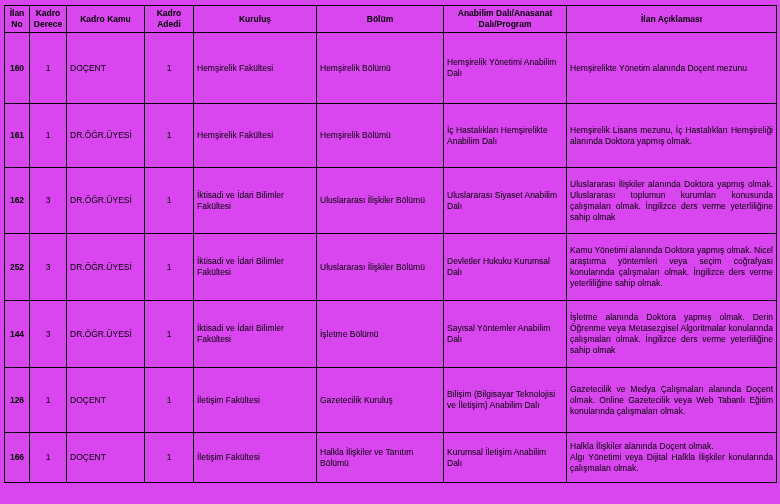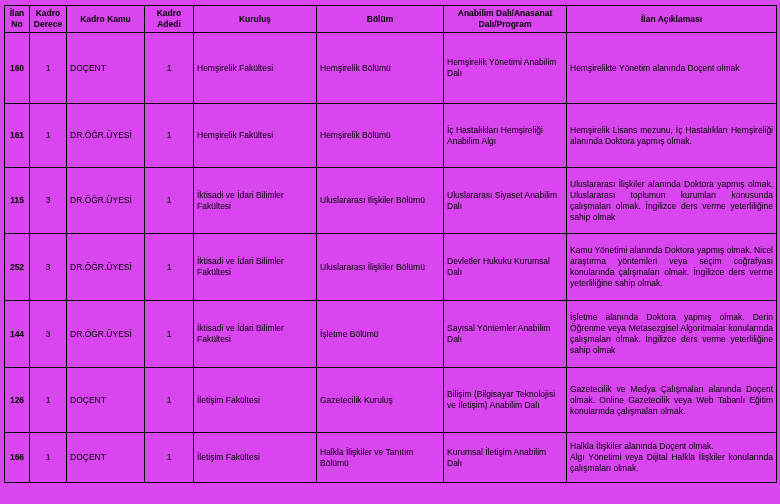--- a/index.html
+++ b/index.html
@@ -81,34 +81,34 @@
     </thead>
     <tbody>
       <tr style="height:71px">
         <td class="center bold">160</td>
         <td class="center">1</td>
         <td class="left">DOÇENT</td>
         <td class="center">1</td>
         <td class="left">Hemşirelik Fakültesi</td>
         <td class="left">Hemşirelik Bölümü</td>
         <td class="left">Hemşirelik Yönetimi Anabilim Dalı</td>
-        <td class="just">Hemşirelikte Yönetim alanında Doçent olmak</td>
+        <td class="just">Hemşirelikte Yönetim alanında Doçent mezunu</td>
       </tr>
       <tr style="height:64px">
         <td class="center bold">161</td>
         <td class="center">1</td>
         <td class="left">DR.ÖĞR.ÜYESİ</td>
         <td class="center">1</td>
         <td class="left">Hemşirelik Fakültesi</td>
         <td class="left">Hemşirelik Bölümü</td>
-        <td class="left">İç Hastalıkları Hemşireliği Anabilim Algı</td>
+        <td class="left">İç Hastalıkları Hemşirelikte Anabilim Dalı</td>
         <td class="just">Hemşirelik Lisans mezunu, İç Hastalıkları Hemşireliği alanında Doktora yapmış olmak.</td>
       </tr>
       <tr style="height:66px">
-        <td class="center bold">115</td>
+        <td class="center bold">162</td>
         <td class="center">3</td>
         <td class="left">DR.ÖĞR.ÜYESİ</td>
         <td class="center">1</td>
         <td class="left">İktisadi ve İdari Bilimler Fakültesi</td>
         <td class="left">Uluslararası İlişkiler Bölümü</td>
         <td class="left">Uluslararası Siyaset Anabilim Dalı</td>
         <td class="just">Uluslararası İlişkiler alanında Doktora yapmış olmak. Uluslararası toplumun kurumları konusunda çalışmaları olmak. İngilizce ders verme yeterliliğine sahip olmak</td>
       </tr>
       <tr style="height:67px">
         <td class="center bold">252</td>

